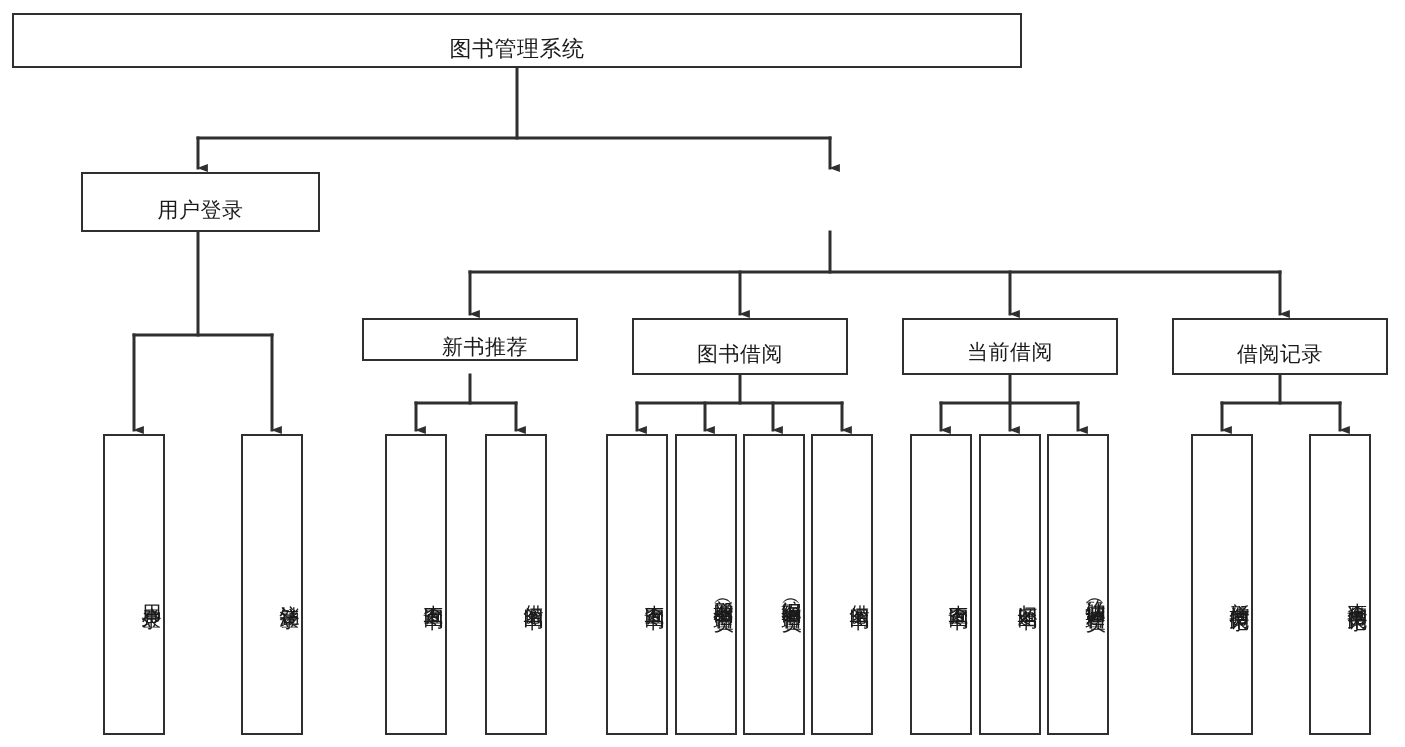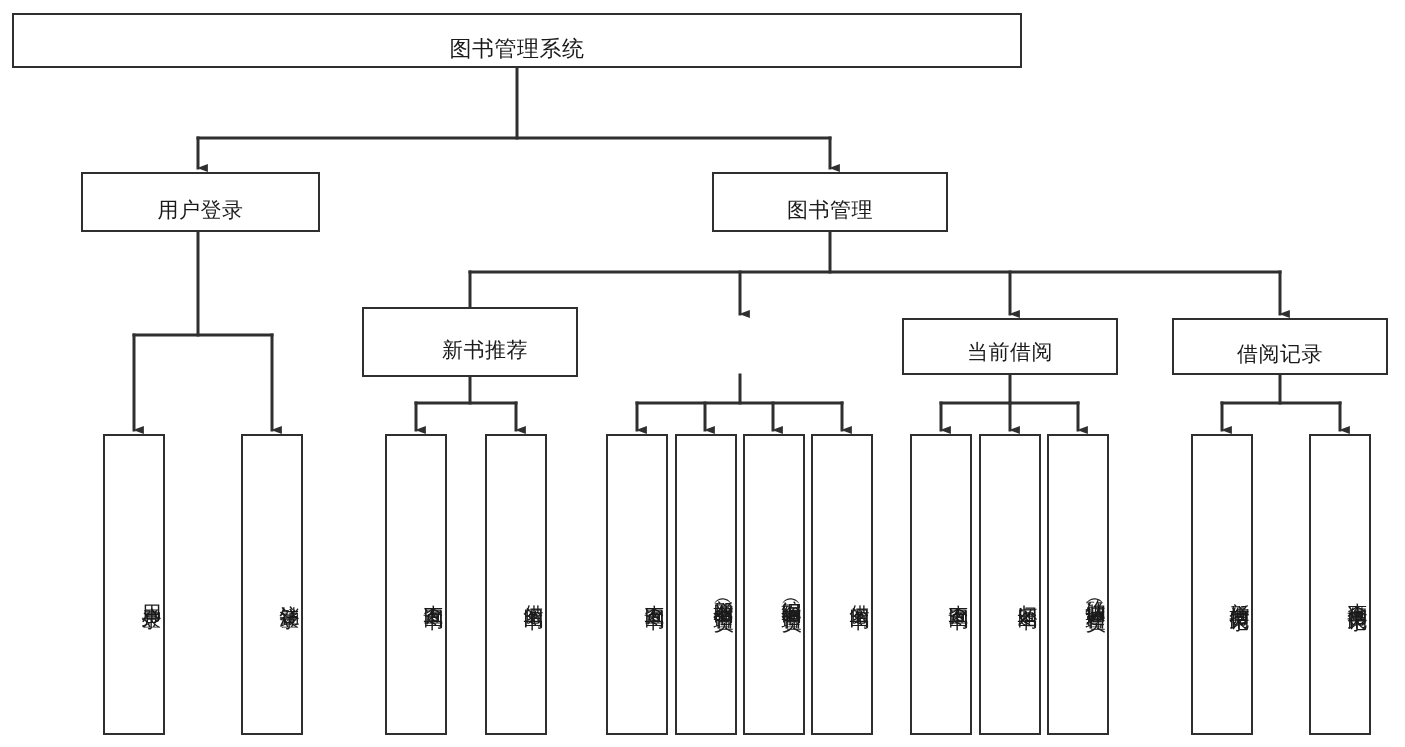--- a/index.html
+++ b/index.html
@@ -127,26 +127,26 @@
     </g>
   </svg>
 
   <div class="node root h" style="left:12px;top:13px;width:1010px;height:55px;">
     <span class="lbl">图书管理系统</span>
   </div>
 
   <div class="node h" style="left:81px;top:172px;width:239px;height:60px;">
     <span class="lbl">用户登录</span>
   </div>
-  <div class="node h" style="left:712px;top:172px;width:236px;height:60px;">
-    <span class="lbl">图书管理</span>
+
+  <div class="node h" style="left:362px;top:318px;width:216px;height:43px;padding-left:30px;">
+    <span class="lbl">新书推荐</span>
   </div>
-
-  <div class="node h" style="left:362px;top:307px;width:216px;height:70px;padding-left:30px;">
-    <span class="lbl">新书推荐</span>
+  <div class="node h" style="left:632px;top:318px;width:216px;height:57px;">
+    <span class="lbl">图书借阅</span>
   </div>
   <div class="node h" style="left:902px;top:318px;width:216px;height:57px;font-family:Liberation Mono, monospace;">
     <span class="lbl">当前借阅</span>
   </div>
   <div class="node h" style="left:1172px;top:318px;width:216px;height:57px;">
     <span class="lbl">借阅记录</span>
   </div>
 
   <div class="node v" style="left:103px;top:434px;width:62px;height:301px;">
     <span class="lbl">用户登录</span>

